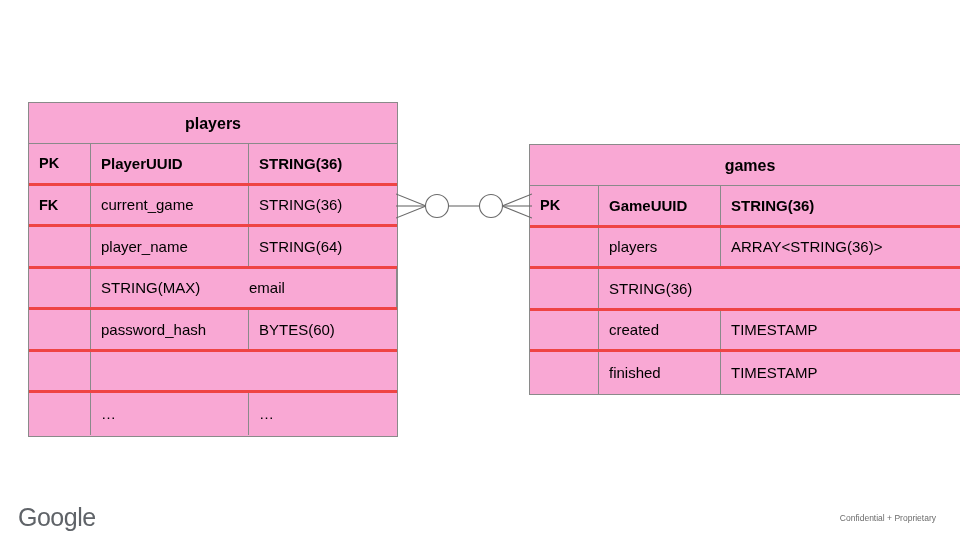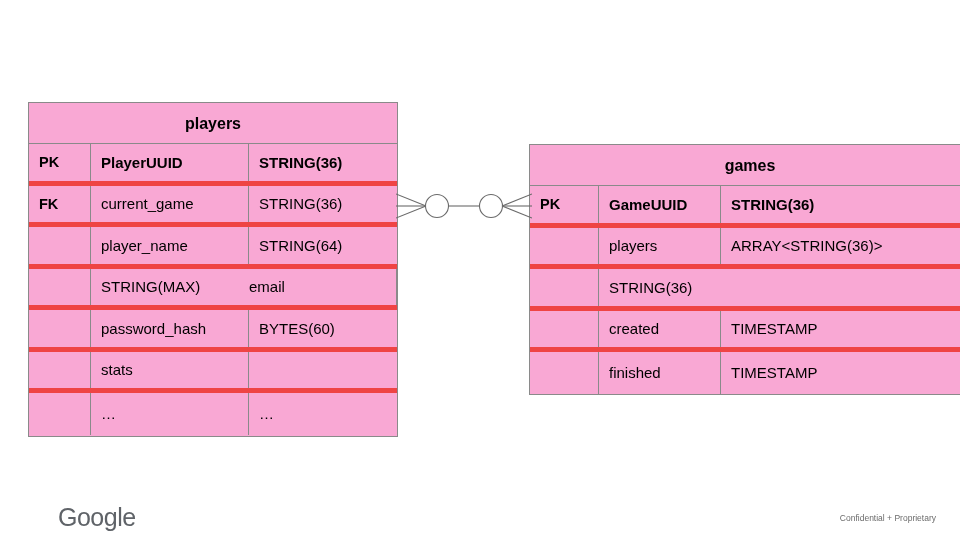--- a/index.html
+++ b/index.html
@@ -28,21 +28,21 @@
     font-weight: bold;
     font-size: 16px;
     line-height: 41px;
     height: 41px;
     border-bottom: 1px solid #8a8a8a;
     box-sizing: border-box;
   }
   .row {
     display: flex;
     height: 41.5px;
-    border-bottom: 5px solid #ef4444;
+    border-bottom: 3px solid #ef4444;
     box-sizing: border-box;
   }
   .row:last-child {
     border-bottom: none;
   }
   .cell {
     box-sizing: border-box;
     display: flex;
     align-items: center;
     font-size: 15px;
@@ -86,21 +86,20 @@
 
   
   #google-logo {
     position: absolute;
     left: 18px;
     top: 503px;
     font-size: 25px;
     color: #5f6368;
     letter-spacing: -0.5px;
     font-family: "Liberation Sans", sans-serif;
-    margin-left: 40px;
   }
   #confidential-note {
     position: absolute;
     right: 24px;
     top: 513px;
     font-size: 8.5px;
     color: #6b6b6b;
     margin-left: 30px;
   }
 </style>
@@ -130,21 +129,20 @@
     <div class="cell type">STRING(MAX)</div>
     <div class="cell name">email</div>
   </div>
   <div class="row">
     <div class="cell key"></div>
     <div class="cell name">password_hash</div>
     <div class="cell type">BYTES(60)</div>
   </div>
   <div class="row">
     <div class="cell key"></div>
-    <div class="cell name">stats</div>
   </div>
   <div class="row">
     <div class="cell key"></div>
     <div class="cell name">…</div>
     <div class="cell type">…</div>
   </div>
 </div>
 
 <div class="entity" id="games-entity">
   <div class="entity-title">games</div>

